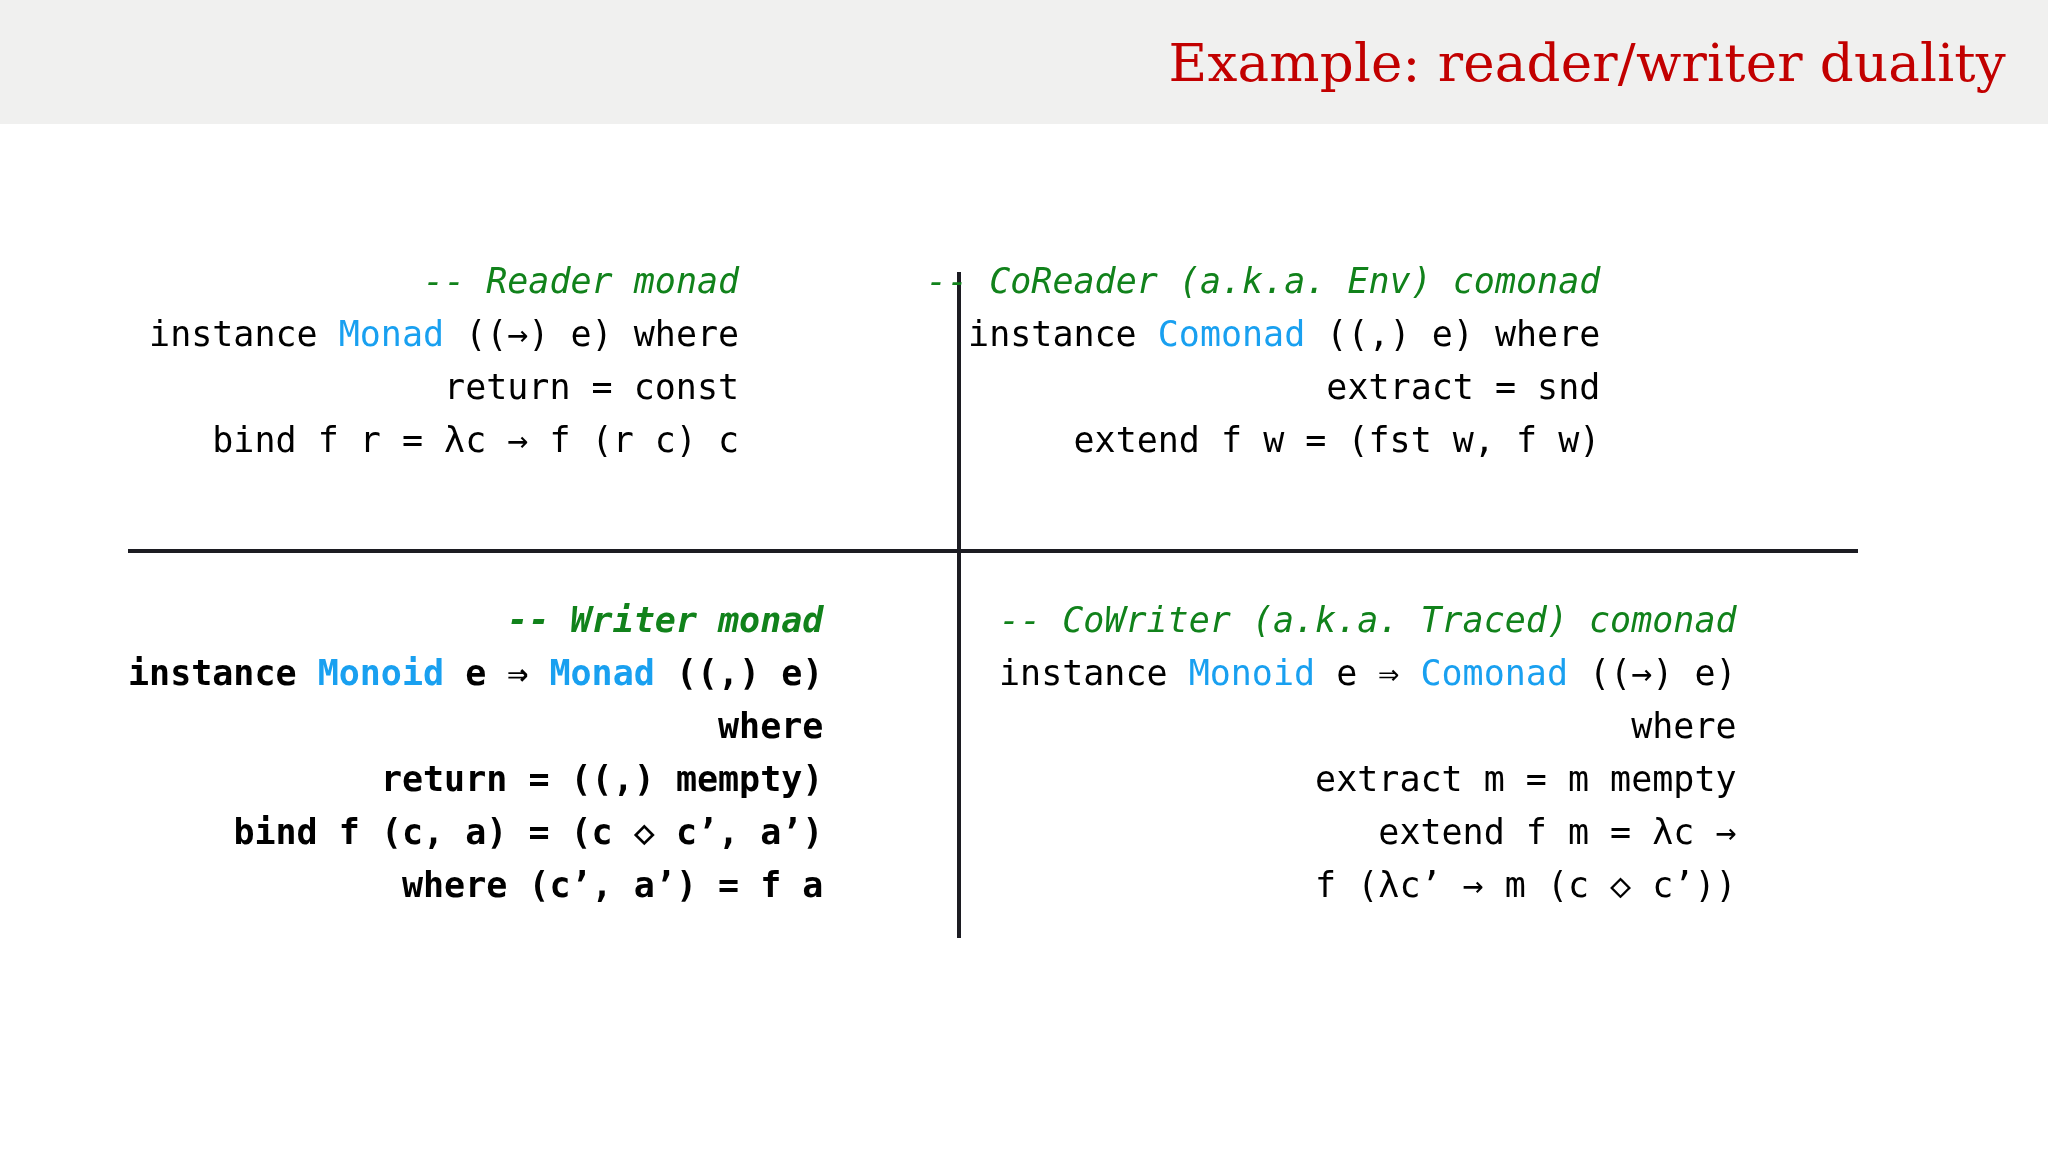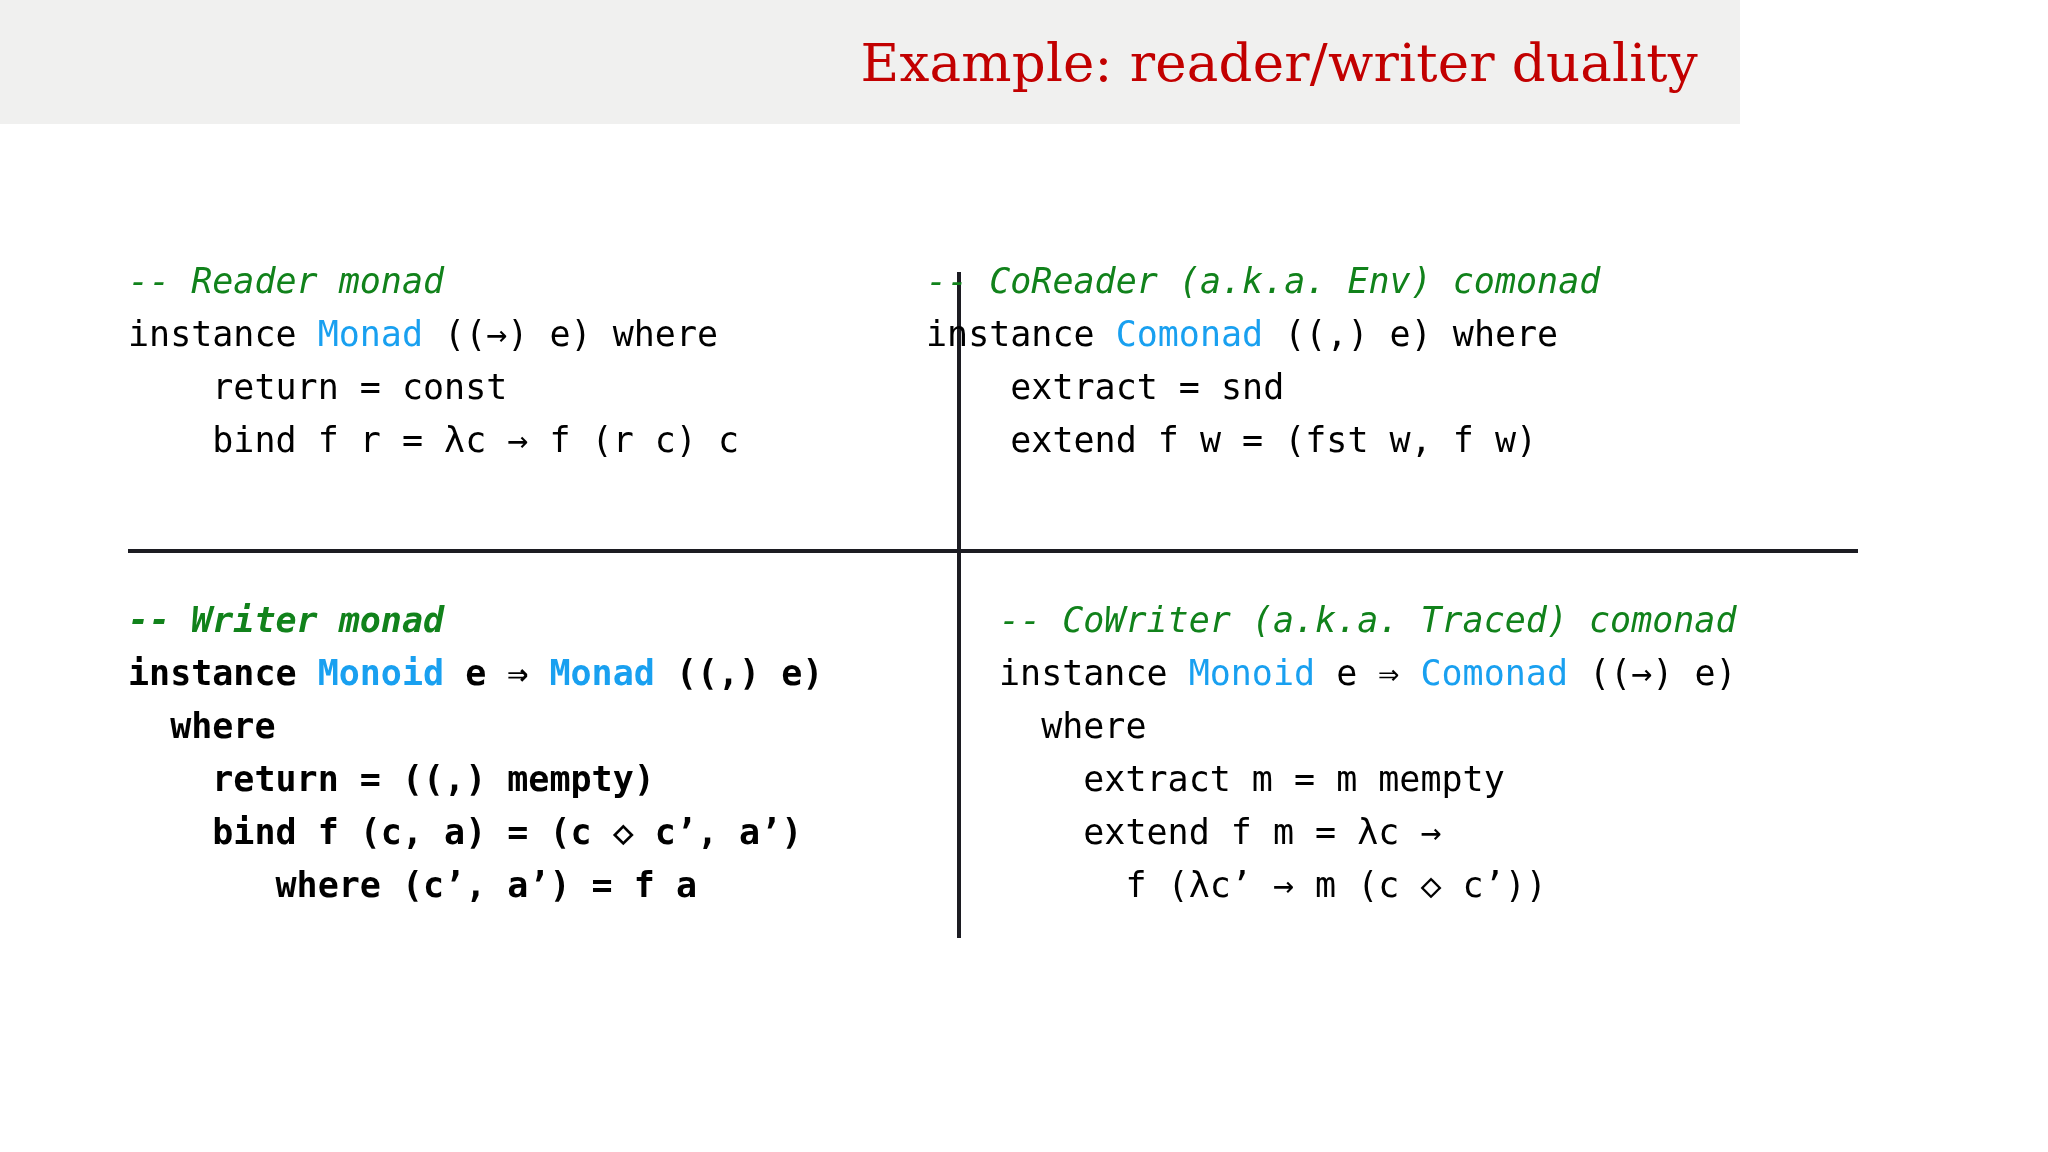--- a/index.html
+++ b/index.html
@@ -13,21 +13,21 @@
     position: relative;
     overflow: hidden;
     font-family: "DejaVu Sans", sans-serif;
   }
 
   
   #header-bar {
     position: absolute;
     left: 0;
     top: 0;
-    width: 1740px;
+    width: 2048px;
     height: 124px;
     background: #f0f0ef;
     box-sizing: border-box;
   }
   #slide-title {
     position: absolute;
     right: 42px;
     top: 50%;
     transform: translateY(-50%);
     color: #c20000;
@@ -39,20 +39,21 @@
     line-height: 1;
   }
 
   
   #slide-body {
     position: absolute;
     left: 0;
     top: 124px;
     width: 1772px;
     height: 1028px;
+    text-align: right;
   }
 
   
   .divider-v {
     position: absolute;
     left: 957px;
     top: 148px;
     width: 4px;
     height: 666px;
     background: #1c1c22;

